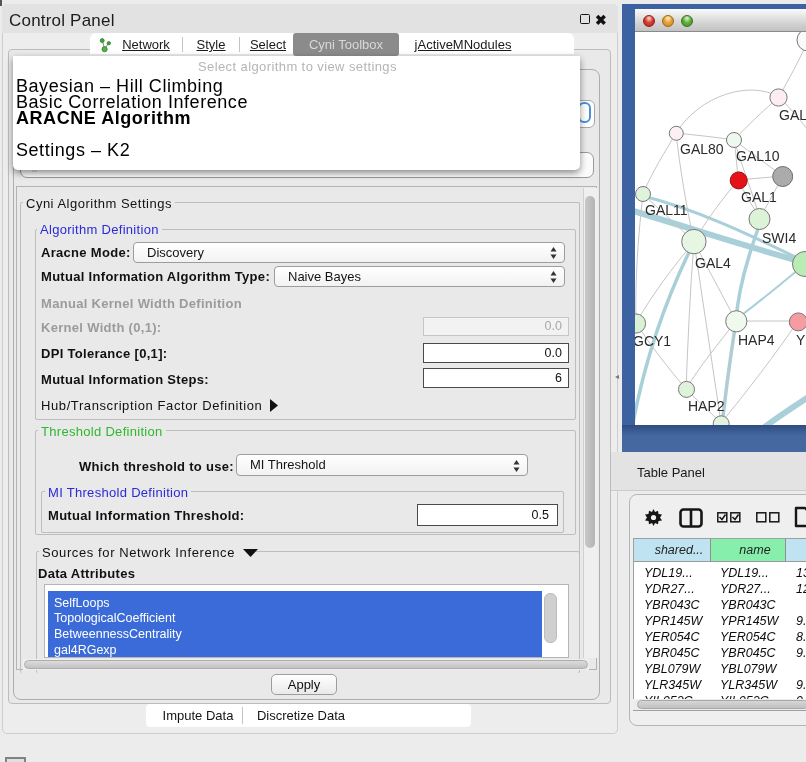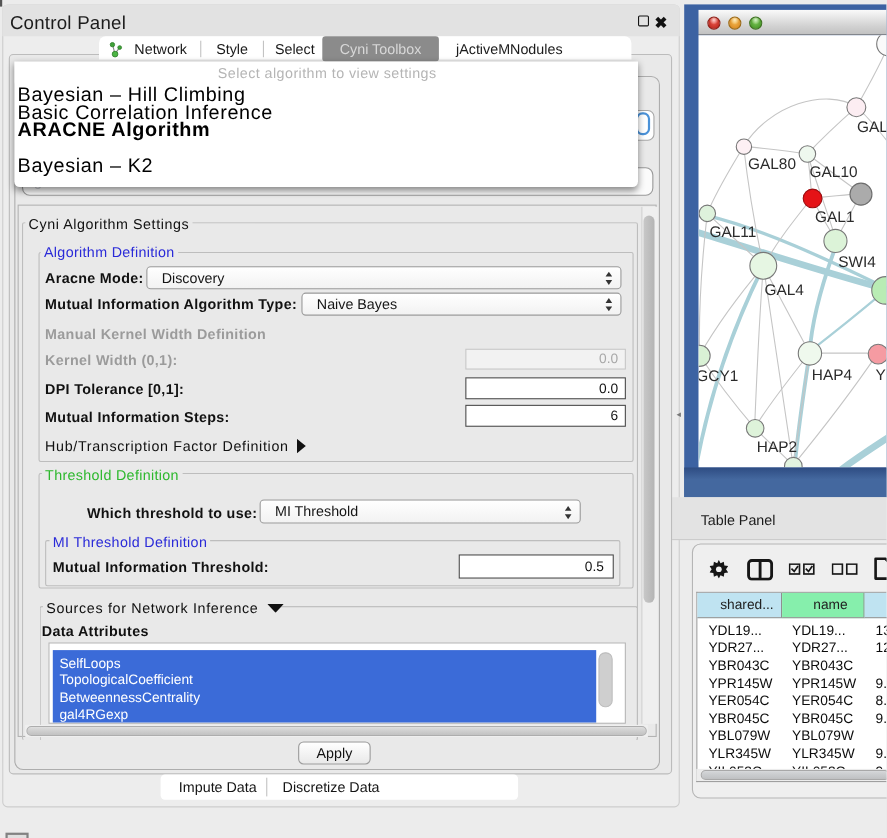--- a/index.html
+++ b/index.html
@@ -10,21 +10,21 @@
   
   #cpwin{left:2px;top:4px;width:616px;height:730px;background:#ededed;
          border:1px solid #cdcdcd;border-radius:5px;box-sizing:border-box;}
   #titlestrip{left:2px;top:4px;width:616px;height:29px;background:#e2e2e2;border-radius:5px 5px 0 0;}
   #cptitle{left:9px;top:11px;font-size:17px;color:#1c1c1c;letter-spacing:0.2px;}
   #floaticon{left:580px;top:14px;width:8px;height:8px;border:1.8px solid #141414;border-radius:1.5px;}
   #closeicon{left:595px;top:12px;font-size:14px;color:#111;font-weight:bold;}
   
   #tabbar{left:90px;top:33px;width:484px;height:21px;background:#ffffff;
           border-radius:6px 6px 0 0;z-index:3;}
-  .tab{position:absolute;top:0;height:39px;line-height:23px;font-size:13px;color:#1a1a1a;text-align:center;}
+  .tab{position:absolute;top:0;height:39px;line-height:23px;font-size:13px;color:#1a1a1a;text-align:center;text-decoration:underline;}
   .tabsep{position:absolute;top:4px;width:1px;height:15px;background:#c3c3c3;}
   #tabsel{position:absolute;left:203px;top:0;width:106px;height:23px;background:#8b8b8b;
           line-height:23px;font-size:13px;color:#d8d8d8;text-align:center;border-radius:3px;}
   
   #contentborder{left:8px;top:49px;width:601px;height:653px;border:1px solid #bcbcbc;border-radius:4px;background:#e9e9e9;z-index:1;}
   #innerpanel{left:13px;top:69px;width:585px;height:629px;border:1px solid #adadad;border-radius:8px;z-index:1;}
   
   .comboghost{background:#fbfbfb;border:1px solid #999999;border-radius:7px;}
   #combo1{left:20px;top:100px;width:573px;height:26px;border:1px solid #a8a8a8;border-radius:6px;background:#fff;z-index:2;}
   #combo1ring{left:578px;top:102px;width:13px;height:21px;border:2.5px solid #4b92d8;border-radius:6px;background:#fff;z-index:2;box-sizing:border-box;}
@@ -71,21 +71,21 @@
   #topmark{left:0px;top:0px;width:2px;height:6px;background:#555;}
   #netframe{left:622px;top:4px;width:184px;height:448px;background:#3c62a2;}
   #titlebarmac{left:635px;top:9px;width:171px;height:23px;
       background:linear-gradient(#fafafa,#d0d0d0 70%,#c2c2c2);border-bottom:1px solid #8a8a8a;box-sizing:border-box;}
   .tl{position:absolute;top:6px;width:12px;height:12px;border-radius:50%;box-sizing:border-box;}
   #netcanvas{left:635px;top:32px;width:171px;height:393px;background:#fff;overflow:hidden;}
   #netbottom{left:622px;top:425px;width:184px;height:27px;background:linear-gradient(#2e4c82,#44689f 40%,#44689f);}
   #tpbar{left:611px;top:452px;width:195px;height:39px;background:#e3e3e3;border-bottom:1px solid #cccccc;box-sizing:border-box;}
   #tptitle{left:637px;top:465px;font-size:13px;color:#1a1a1a;}
   #tpanel{left:629px;top:494px;width:200px;height:230px;background:#efefef;border:1px solid #b5b5b5;border-radius:8px;}
-  #tablewrap{left:633px;top:538px;width:173px;height:173px;background:#fff;border:1px solid #9f9f9f;border-right:none;box-sizing:border-box;}
+  #tablewrap{left:633px;top:538px;width:173px;height:173px;background:#fff;border:1px solid #9f9f9f;border-right:none;box-sizing:border-box;font-style:italic;}
   .hcell{position:absolute;top:0;height:23px;line-height:23px;font-size:12.5px;color:#222;text-align:center;border-right:1px solid #8f8f8f;border-bottom:1px solid #9a9a9a;box-sizing:border-box;padding-left:14px;}
   .trow{position:absolute;font-size:12.5px;color:#0c0c0c;white-space:pre;}
   #tpscroll{left:633px;top:699px;width:173px;height:11px;background:#ececec;}
   #tpthumb{left:637px;top:700px;width:172px;height:9px;background:linear-gradient(#d4d6d8,#bfc1c3);border:1px solid #a8a8a8;border-radius:5px;box-sizing:border-box;}
   #splitarrow{left:615px;top:372px;font-size:8px;color:#777;}
 </style>
 </head>
 <body>
 
 <div class="abs" id="cpwin"></div>
@@ -209,21 +209,21 @@
   <div class="btab" style="left:100px;width:110px;">Discretize Data</div>
 </div>
 
 <div class="abs" id="blsq"></div>
 
 <div class="abs" id="popup">
   <div class="hint">Select algorithm to view settings</div>
   <div class="pi" style="top:20px;">Bayesian – Hill Climbing</div>
   <div class="pi" style="top:36px;">Basic Correlation Inference</div>
   <div class="pi b" style="top:52px;">ARACNE Algorithm</div>
-  <div class="pi" style="top:84px;">Bayesian – K2</div>
+  <div class="pi" style="top:84px;">Settings – K2</div>
 </div>
 
 <div class="abs" id="splitarrow">◂</div>
 <div class="abs" id="netframe"></div>
 <div class="abs" id="titlebarmac">
   <div class="tl" style="left:8px;background:radial-gradient(circle at 50% 22%,#ffd5d2 0%,rgba(255,255,255,0) 45%),radial-gradient(circle at 50% 45%,#e85348,#c22f25 70%,#8f1d15);border:1px solid #8f2019;"></div>
   <div class="tl" style="left:27px;background:radial-gradient(circle at 50% 22%,#ffeebd 0%,rgba(255,255,255,0) 45%),radial-gradient(circle at 50% 45%,#f3b64d,#dd8f27 70%,#a36414);border:1px solid #9c6a16;"></div>
   <div class="tl" style="left:46px;background:radial-gradient(circle at 50% 22%,#d8f3c9 0%,rgba(255,255,255,0) 45%),radial-gradient(circle at 50% 45%,#77c353,#4d9c2e 70%,#2f6d1a);border:1px solid #3d7220;"></div>
 </div>
 <div class="abs" id="netcanvas">

